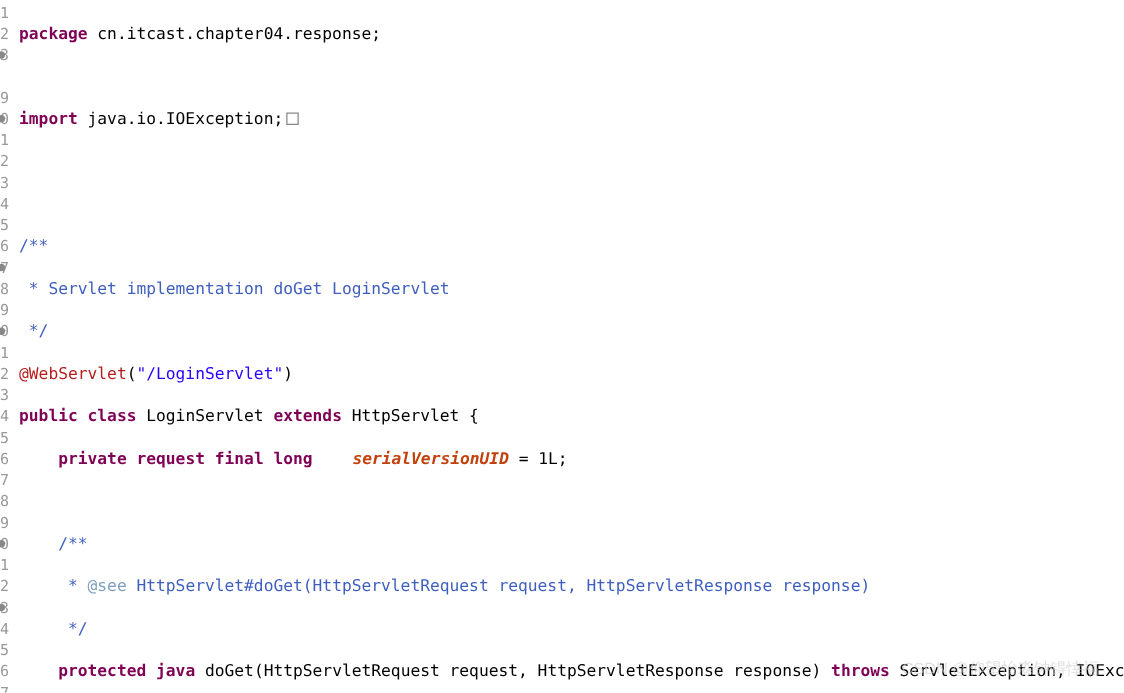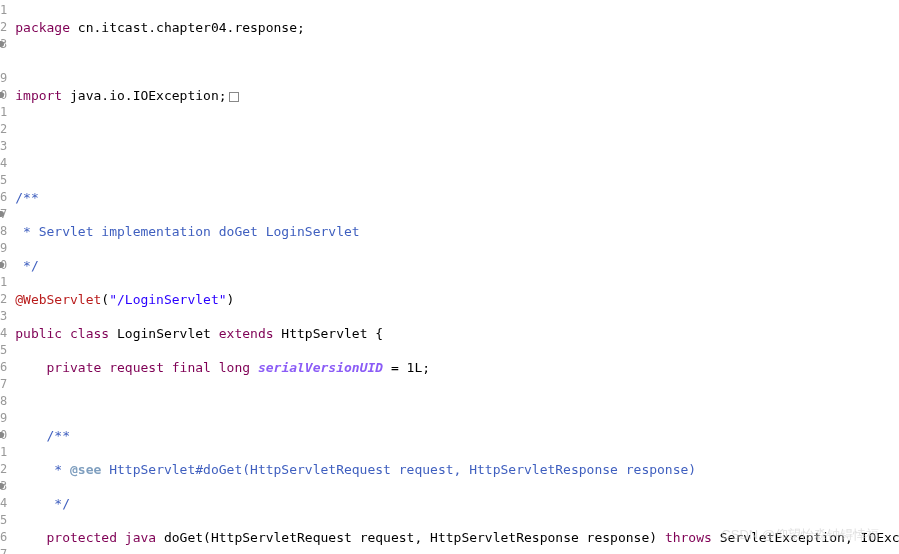--- a/index.html
+++ b/index.html
@@ -3,26 +3,26 @@
 <meta charset="utf-8">
 <style>
 * { margin: 0; padding: 0; box-sizing: border-box; }
 body { font-family: Consolas, Monaco, monospace; font-size: 13px; background: #fff; display: flex; width: 899px; height: 554px; overflow: hidden; position: relative; }
 .gutter { width: 28px; background: #fff; color: #999; text-align: right; padding-right: 4px; user-select: none; font-size: 12px; line-height: 17px; padding-top: 2px; }
 .gutter .ln { height: 17px; }
 .gutter .marker { position: relative; }
 .gutter .marker::before { content: ''; position: absolute; left: -2px; top: 5px; width: 6px; height: 6px; background: #888; border-radius: 50%; }
 .code { flex: 1; padding-top: 2px; padding-left: 4px; line-height: 17px; white-space: pre; color: #000; }
 .code .line { height: 17px; }
-.kw { color: #7f0055; font-weight: normal; }
+.kw { color: #7f0055; font-weight: bold; }
 .jdoc { color: #3f5fbf; }
-.jdoc-tag { color: #7f9fbf; font-weight: bold; }
+.jdoc-tag { color: #7f9fbf; font-weight: normal; }
 .str { color: #2a00ff; }
 .ann { color: #b91c1c; }
-.fld-it { color: #8b5cf6; font-style: italic; font-weight: bold; }
+.fld-it { color: #c2410c; font-style: italic; font-weight: bold; margin-left: 24px; }
 .box { display: inline-block; border: 1px solid #888; width: 10px; height: 10px; margin-left: 2px; vertical-align: middle; }
 .watermark { position: absolute; right: 20px; bottom: 10px; color: #ccc; font-family: sans-serif; font-size: 13px; opacity: 0.6; pointer-events: none; }
 </style>
 </head>
 <body>
 
 <div class="gutter">
   <div class="ln">1</div>
   <div class="ln">2</div>
   <div class="ln marker">3</div>

